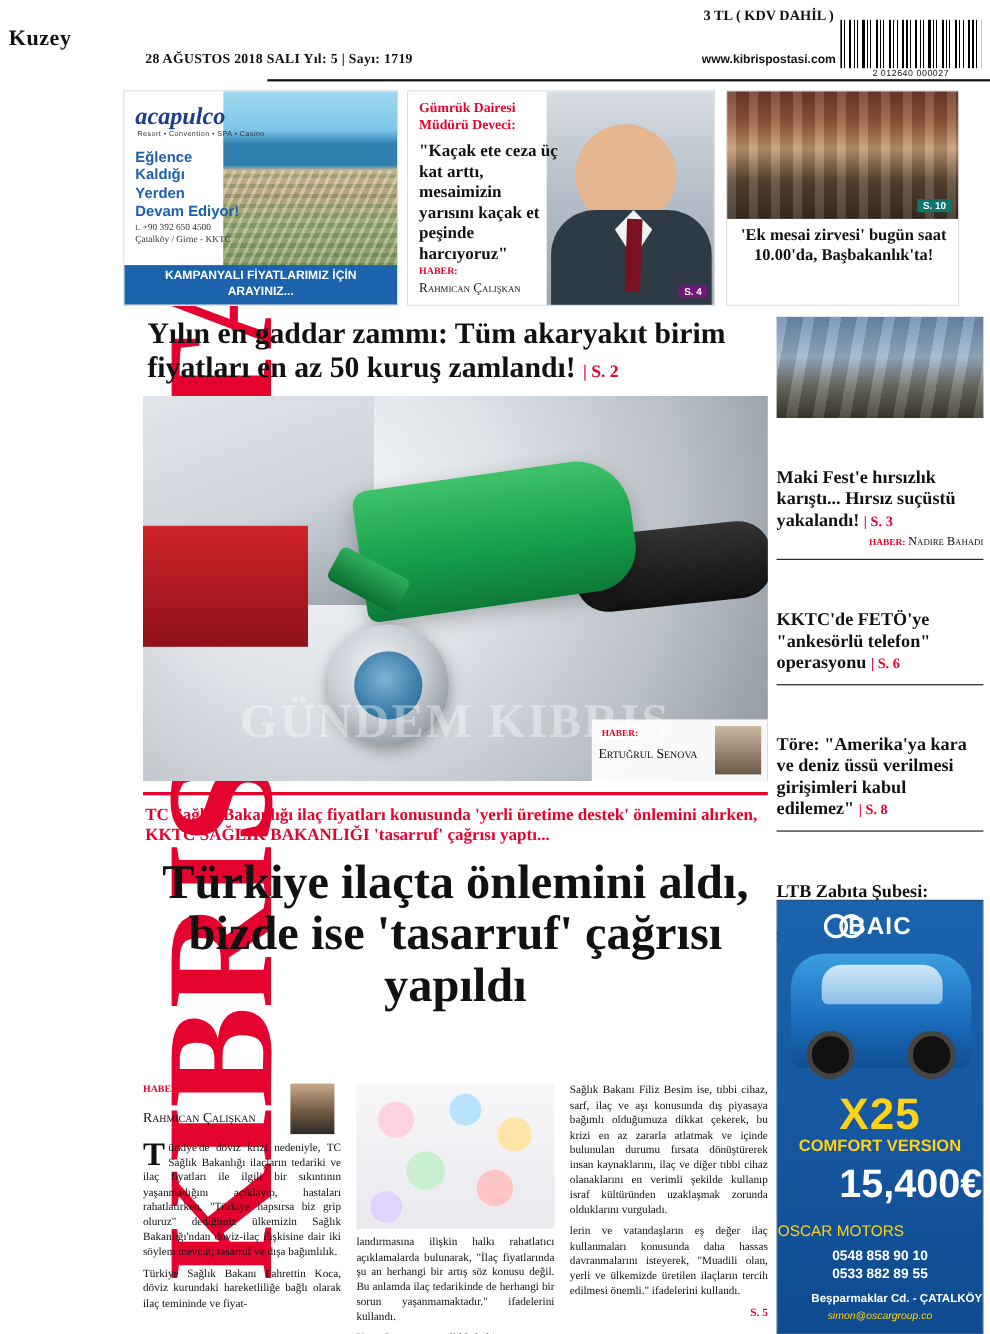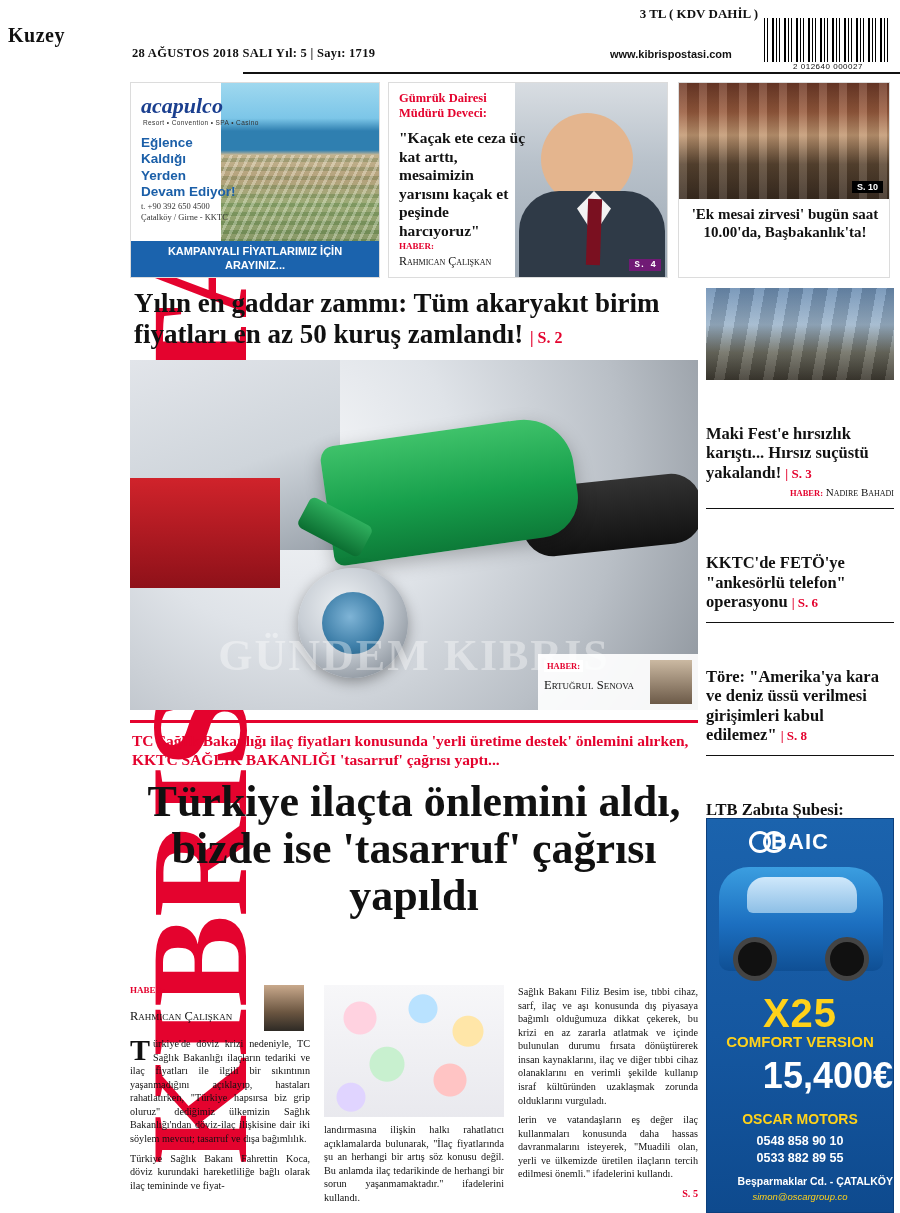--- a/index.html
+++ b/index.html
@@ -55,30 +55,30 @@
     position:absolute; right:8px; top:62px; width:128px;
     font-size:8px; text-align:center; font-family:"Liberation Sans", sans-serif;
     letter-spacing:0.5px;
   }
   .dateline {
     position:absolute; left:14px; top:46px;
     font-size:12.5px; font-weight:bold; font-family:"Liberation Serif", serif;
     letter-spacing:0.3px;
   }
   .weburl {
-    position:absolute; left:492px; top:48px;
+    position:absolute; left:520px; top:48px;
     font-size:11px; font-weight:bold; font-family:"Liberation Sans", sans-serif;
     color:#111;
   }
   .rule-top {
     position:absolute; left:125px; top:72px; width:765px; height:2px; background:#111;
   }
 
   
-  .promo-row { position:absolute; left:130px; top:82px; width:760px; height:243px; }
+  .promo-row { position:absolute; left:112px; top:82px; width:760px; height:243px; }
 
   .acapulco {
     position:absolute; left:0; top:0; width:250px; height:196px;
     background:#fff; overflow:hidden;
     border:1px solid #dcdcdc;
   }
   .acapulco .photo {
     position:absolute; right:0; top:0; width:158px; height:160px;
     background:
       linear-gradient(180deg,#9fd8ef 0%, #7cc6e8 22%, #2f7fb0 30%, #2f7fb0 42%, #cdb994 45%, #b9a078 60%, #8fae6e 75%, #6f8f55 100%);
@@ -153,37 +153,37 @@
   .gumruk .haber {
     position:absolute; left:10px; bottom:26px; font-size:9px; font-weight:bold; color:#e4032e;
     font-family:"Liberation Serif", serif;
   }
   .gumruk .byline {
     position:absolute; left:10px; bottom:8px; font-size:12px; color:#111;
     font-family:"Liberation Serif", serif; font-variant:small-caps;
   }
   .gumruk .page-ref {
     position:absolute; right:6px; bottom:6px; background:#701a75; color:#fff;
-    font-size:9px; font-weight:bold; padding:1px 5px; font-family:Liberation Mono, monospace;margin-left:36px;
+    font-size:9px; font-weight:bold; padding:1px 5px; font-family:Liberation Sans, sans-serif;margin-left:36px;
   }
 
   .ekmesai {
     position:absolute; left:548px; top:0; width:212px; height:196px;
     border:1px solid #dcdcdc; background:#fff; overflow:hidden;
   }
   .ekmesai .photo {
     position:absolute; left:0; top:0; width:212px; height:116px;
     background: linear-gradient(180deg,#6f3a28 0%, #9a5c3e 25%, #c49a74 45%, #5b4632 70%, #3a2c20 100%);
   }
   .ekmesai .photo::after {
     content:""; position:absolute; inset:0;
     background: repeating-linear-gradient(90deg, rgba(255,255,255,.12) 0 8px, rgba(0,0,0,.12) 8px 20px);
   }
   .ekmesai .page-ref {
-    position:absolute; right:6px; top:98px; background:#000000; color:#fff;
+    position:absolute; right:6px; top:98px; background:#0f766e; color:#fff;
     font-size:9px; font-weight:bold; padding:1px 5px; font-family:"Liberation Sans", sans-serif; z-index:4;
   }
   .ekmesai .hl {
     position:absolute; left:8px; top:122px; width:196px; text-align:center;
     font-weight:bold; font-size:15px; line-height:1.2; font-family:"Liberation Serif", serif;
   }
 
   
   .main-col { position:absolute; left:130px; top:288px; width:568px; }
 
@@ -367,22 +367,22 @@
   }
   .ad .variant {
     position:absolute; left:0; top:214px; width:100%; text-align:center;
     font-family:"Liberation Sans", sans-serif; font-weight:bold; font-size:15px; color:#ffd21a;
   }
   .ad .price {
     position:absolute; left:0; top:236px; width:100%; text-align:right;
     font-family:"Liberation Sans", sans-serif; font-weight:bold; font-size:36px; color:#fff;
   }
   .ad .dealer {
-    position:absolute; left:0; top:292px; width:100%; text-align:center;
-    font-family:"Liberation Sans", sans-serif; font-weight:bold; font-size:14px; color:#ffd21a;
+    position:absolute; left:0; top:292px; width:100%; 
+    font-family:"Liberation Sans", sans-serif; font-weight:normal; font-size:14px; color:#ffd21a;
   }
   .ad .phones {
     position:absolute; left:0; top:314px; width:100%; text-align:center;
     font-family:"Liberation Sans", sans-serif; font-weight:bold; font-size:12.5px; line-height:1.35; color:#fff;
   }
   .ad .addr {
     position:absolute; left:0; top:356px; width:100%; text-align:right;
     font-family:"Liberation Sans", sans-serif; font-weight:bold; font-size:10.5px; color:#fff;
   }
   .ad .mail {

